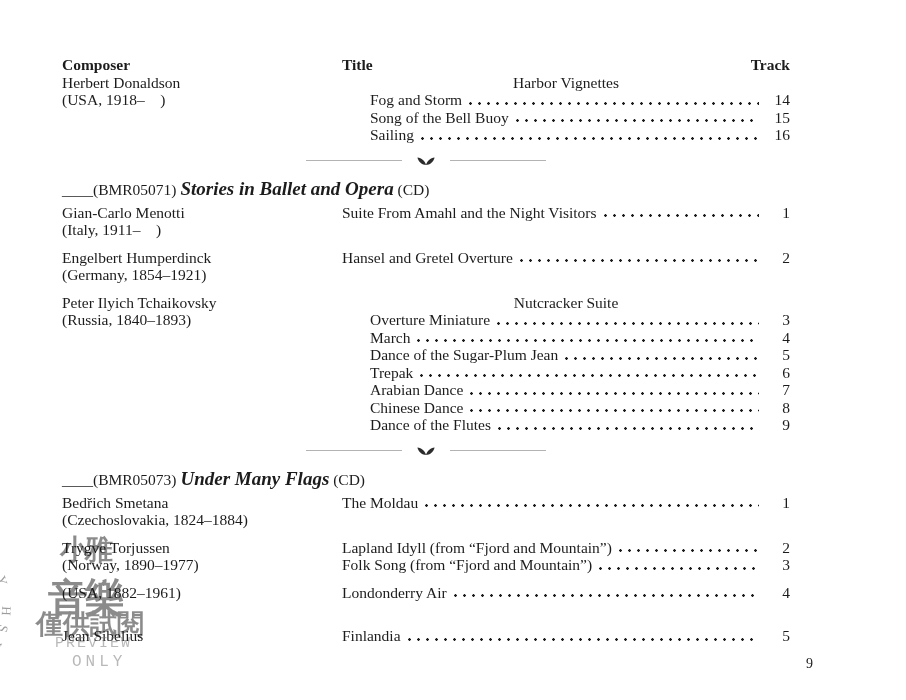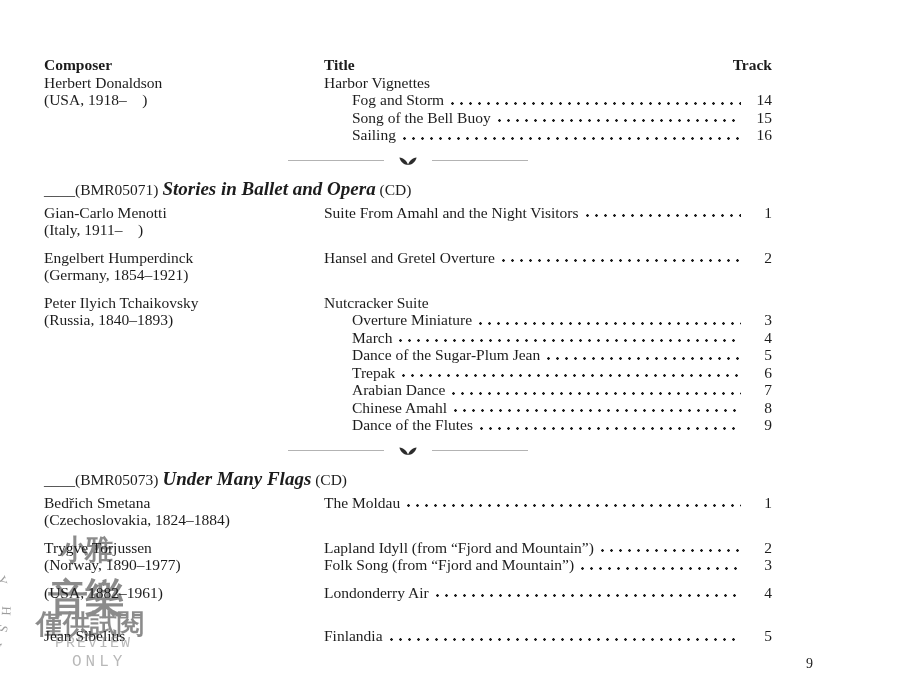--- a/index.html
+++ b/index.html
@@ -1,30 +1,30 @@
 <!DOCTYPE html>
 <html><head>
 <meta charset="utf-8">
 <style>
   html,body { margin:0; padding:0; }
   body {
     width:906px; height:700px; background:#ffffff; position:relative; overflow:hidden;
     font-family:"Liberation Serif","DejaVu Serif",serif; color:#1c1c1c;
     -webkit-font-smoothing:antialiased;
   }
-  .content { position:absolute; left:44px; top:56px; width:728px; }
+  .content { position:absolute; left:62px; top:56px; width:728px; }
   .row, .entry, .header-row { display:flex; }
   .col-composer { flex:0 0 280px; width:280px; }
   .col-works { flex:1 1 auto; min-width:0; }
   .header-row { font-weight:bold; font-size:15.5px; line-height:17.5px; }
   .header-right { display:flex; justify-content:space-between; }
   .entry { margin-bottom:10px; font-size:15.5px; line-height:17.5px; }
   .entry.gap-lg { margin-top:26px; }
   .composer-name, .composer-dates { white-space:pre; }
-  .wline { display:flex; align-items:baseline; }
+  .wline { display:flex; align-items:baseline;justify-content:center; }
   .wline.sub { padding-left:28px; }
   .wtitle { white-space:pre; }
   .leader {
     flex:1 1 auto; align-self:flex-end; height:3px; margin:0 5px 4px 7px;
     background-image:radial-gradient(circle at 1.5px 1.5px, #1c1c1c 1.15px, rgba(0,0,0,0) 1.5px);
     background-size:9px 3px; background-repeat:repeat-x; background-position:0 0;
   }
   .tnum { flex:0 0 26px; text-align:right; }
   .divider { height:13px; display:flex; align-items:center; justify-content:center; margin:0 0 8px 0; }
   .divline { width:96px; height:1px; background:#b3b3b3; }
@@ -158,21 +158,21 @@
         <span class="wtitle">Trepak</span>
         <span class="leader"></span>
         <span class="tnum">6</span>
       </div>
       <div class="wline sub">
         <span class="wtitle">Arabian Dance</span>
         <span class="leader"></span>
         <span class="tnum">7</span>
       </div>
       <div class="wline sub">
-        <span class="wtitle">Chinese Amahl</span>
+        <span class="wtitle">Chinese Dance</span>
         <span class="leader"></span>
         <span class="tnum">8</span>
       </div>
       <div class="wline sub">
         <span class="wtitle">Dance of the Flutes</span>
         <span class="leader"></span>
         <span class="tnum">9</span>
       </div>
     </div>
   </div>

